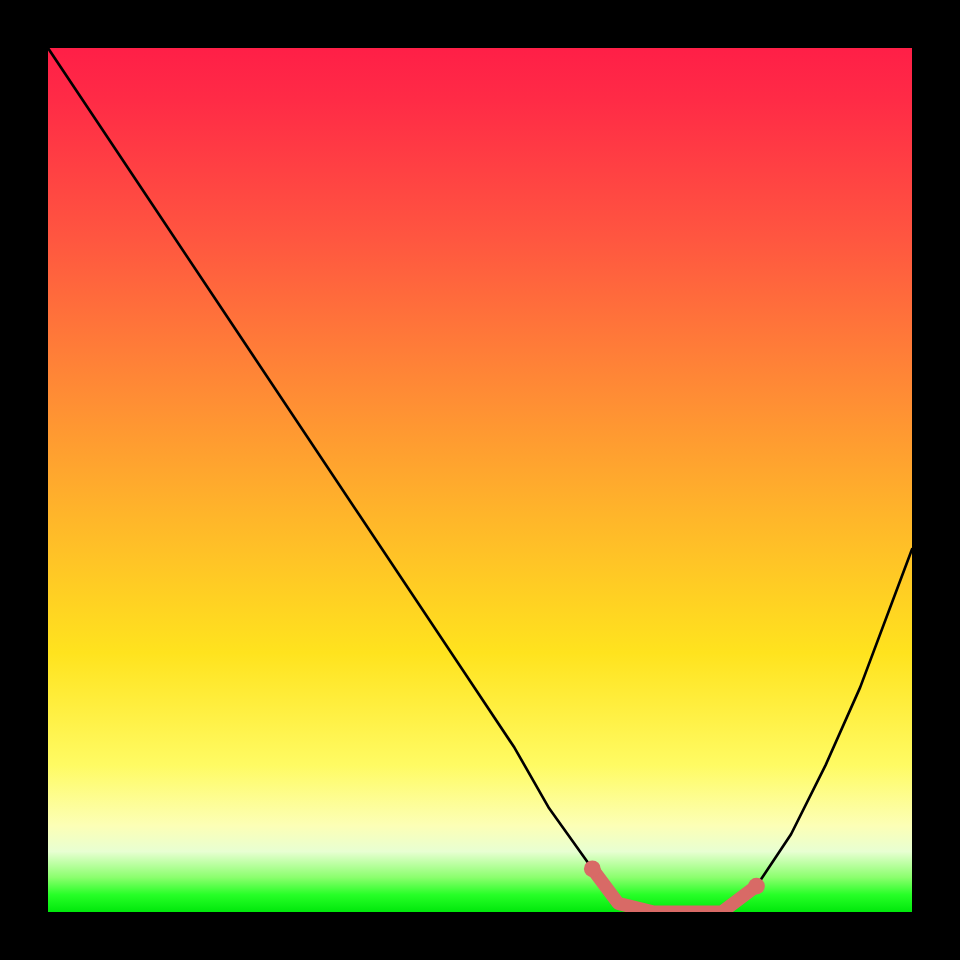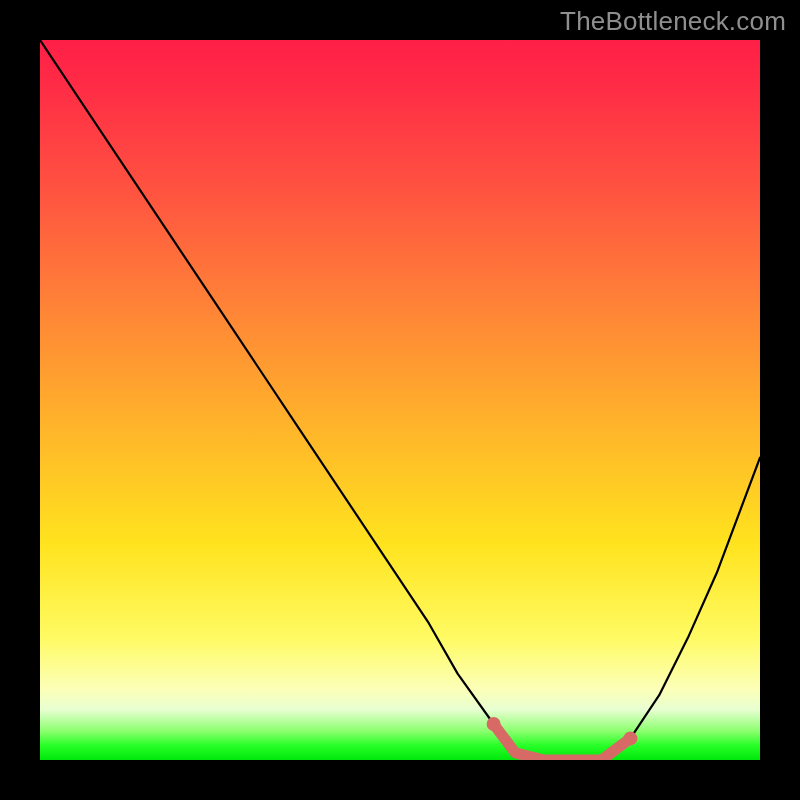--- a/index.html
+++ b/index.html
@@ -59,21 +59,20 @@
     font-weight: 500;
     letter-spacing: 0.2px;
     user-select: none;
   }
 </style>
 </head>
 <body>
 
 <div class="frame">
 
-  <div class="watermark">TheBottleneck.com</div>
 
   <div class="plot">
     <svg class="curve" viewBox="0 0 720 720" preserveAspectRatio="none">
       <path fill="none" stroke="#000" stroke-width="2.2" stroke-linecap="round" stroke-linejoin="round" d="M0.0 0.0 L43.2 64.8 L86.4 129.6 L129.6 194.4 L172.8 259.2 L216.0 324.0 L259.2 388.8 L302.4 453.6 L345.6 518.4 L388.8 583.2 L417.6 633.6 L453.6 684.0 L475.2 712.8 L504.0 720.0 L532.8 720.0 L561.6 720.0 L590.4 698.4 L619.2 655.2 L648.0 597.6 L676.8 532.8 L720.0 417.6"></path>
       <path fill="none" stroke="#d86a66" stroke-width="11" stroke-linecap="round" stroke-linejoin="round" d="M453.6 684.0 L475.2 712.8 L504.0 720.0 L532.8 720.0 L561.6 720.0 L590.4 698.4"></path>
       <circle r="7" fill="#d86a66" cx="453.6" cy="684.0"></circle>
       <circle r="7" fill="#d86a66" cx="590.4" cy="698.4"></circle>
     </svg>
   </div>
 

